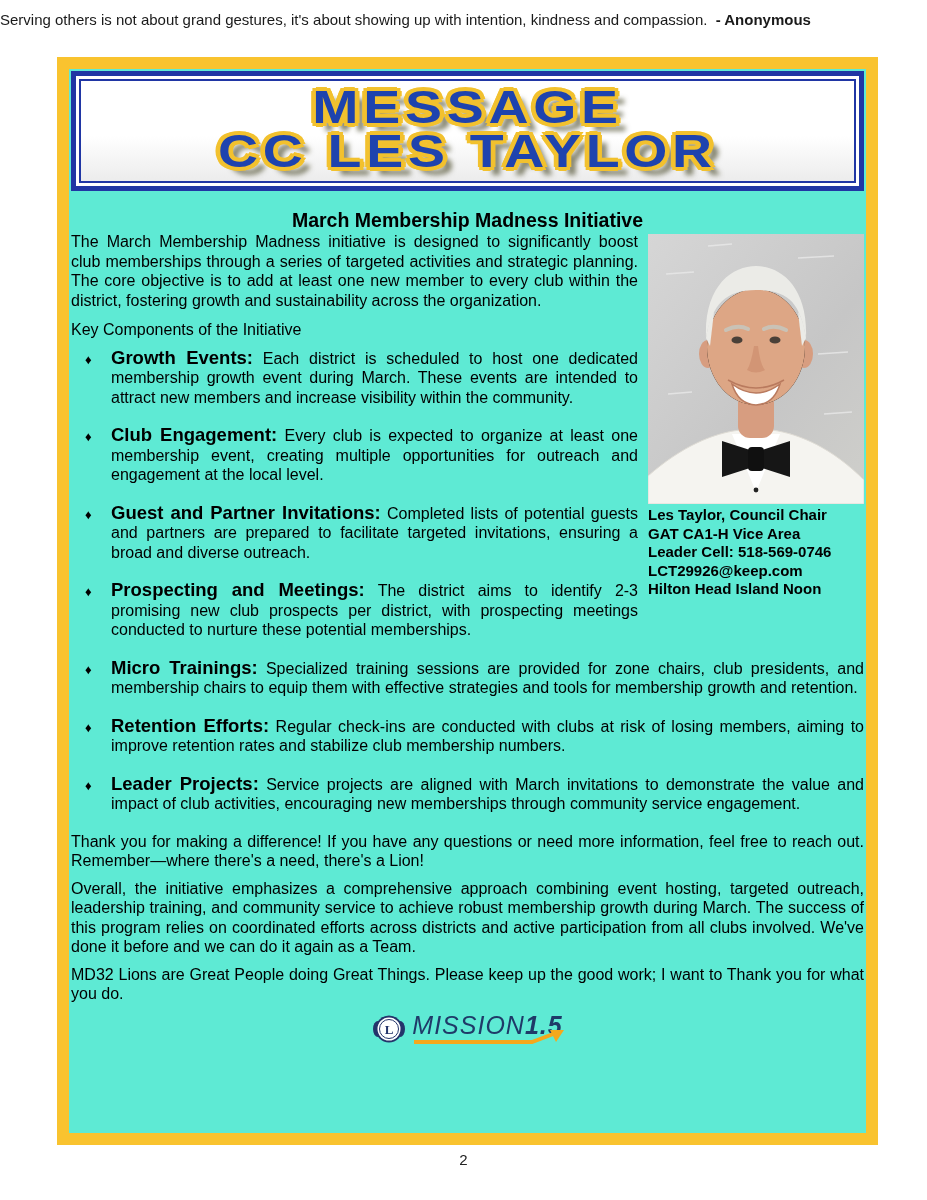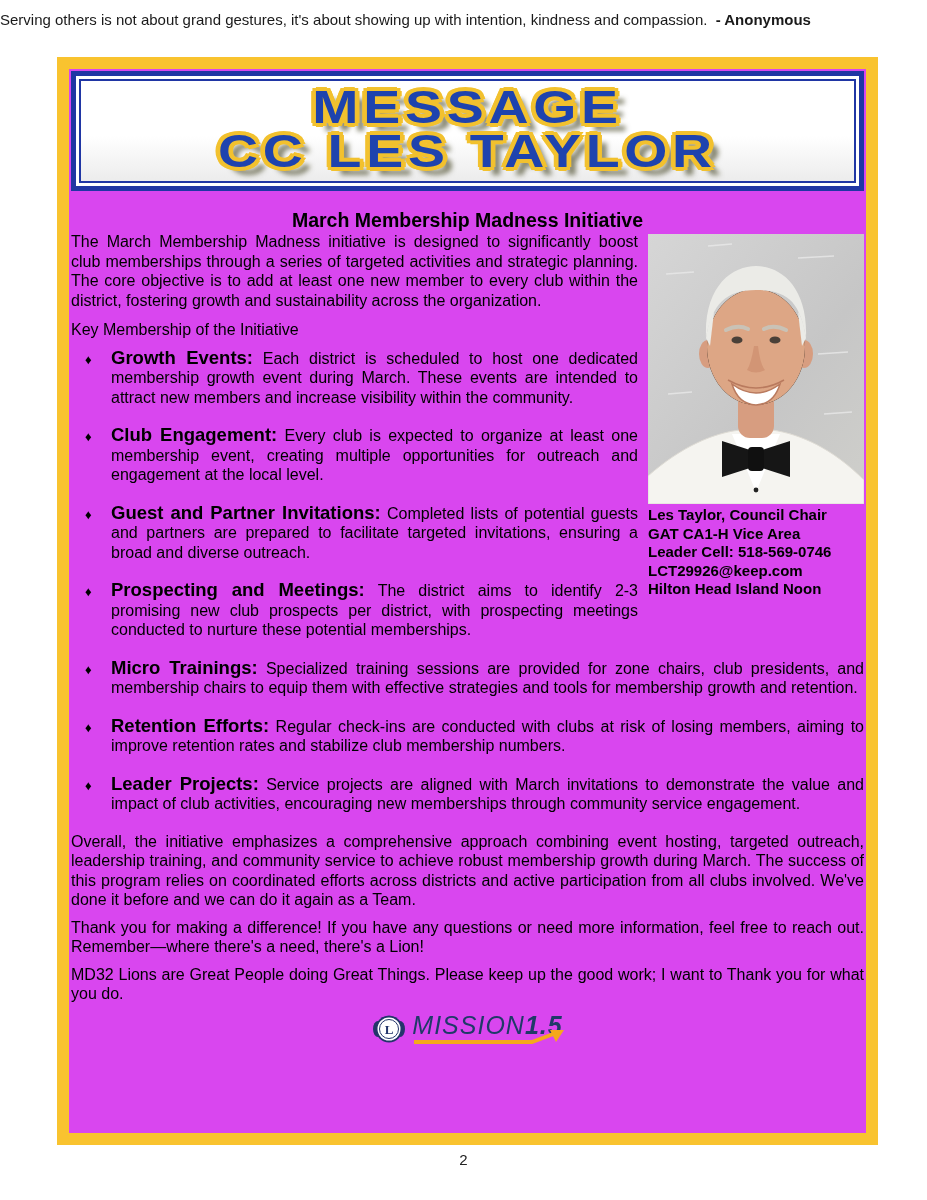--- a/index.html
+++ b/index.html
@@ -18,21 +18,21 @@
     position: absolute; top: 11px; left: 0; width: 100%;
     text-align: left; font-size: 15px; color: #1a1a1a;
   }
   .quote .attrib { font-weight: bold; margin-left: 4px; }
 
   
   .frame {
     position: absolute; left: 57px; top: 57px;
     width: 821px; height: 1088px;
     border: 12px solid var(--frame_yellow, #F9C32F);
-    background: #d946ef;
+    background: #5eead4;
     overflow: hidden;
   }
 
   
   .banner-outer {
     margin: 2px;
     border: 5px solid var(--banner_blue, #2036A4);
     padding: 3px;
     background: #fff;
   }
@@ -189,21 +189,21 @@
 
       <div>Les Taylor, Council Chair</div>
           <div>GAT CA1-H Vice Area</div>
           <div>Leader Cell: 518-569-0746</div>
           <div>LCT29926@keep.com</div>
           <div>Hilton Head Island Noon</div>
         </div>
     </div>
 
     <p class="body">The March Membership Madness initiative is designed to significantly boost club memberships through a series of targeted activities and strategic planning. The core objective is to add at least one new member to every club within the district, fostering growth and sustainability across the organization.</p>
-    <p class="key-label">Key Membership of the Initiative</p>
+    <p class="key-label">Key Components of the Initiative</p>
 
     <ul class="bullets">
 
         <li>
           <span class="marker">♦</span>
           <b class="head">Growth Events:</b>
           <span>Each district is scheduled to host one dedicated membership growth event during March. These events are intended to attract new members and increase visibility within the community.</span>
         </li>
 
         <li>
@@ -238,22 +238,22 @@
 
         <li>
           <span class="marker">♦</span>
           <b class="head">Leader Projects:</b>
           <span>Service projects are aligned with March invitations to demonstrate the value and impact of club activities, encouraging new memberships through community service engagement.</span>
         </li>
       </ul>
 
     <div class="closing">
 
-    <p class="body">Overall, the initiative emphasizes a comprehensive approach combining event hosting, targeted outreach, leadership training, and community service to achieve robust membership growth during March. The success of this program relies on coordinated efforts across districts and active participation from all clubs involved. We've done it before and we can do it again as a Team.</p>
-        <p class="body">Thank you for making a difference! If you have any questions or need more information, feel free to reach out. Remember—where there's a need, there's a Lion!</p>
+    <p class="body">Thank you for making a difference! If you have any questions or need more information, feel free to reach out. Remember—where there's a need, there's a Lion!</p>
+        <p class="body">Overall, the initiative emphasizes a comprehensive approach combining event hosting, targeted outreach, leadership training, and community service to achieve robust membership growth during March. The success of this program relies on coordinated efforts across districts and active participation from all clubs involved. We've done it before and we can do it again as a Team.</p>
         <p class="body">MD32 Lions are Great People doing Great Things. Please keep up the good work; I want to Thank you for what you do.</p>
       </div>
 
     <div class="mission">
       <span class="mission-wrap">
         <svg width="34" height="34" viewBox="0 0 34 34" aria-hidden="true">
           <ellipse cx="6" cy="17" rx="5" ry="8" fill="#24356b"></ellipse>
           <ellipse cx="28" cy="17" rx="5" ry="8" fill="#24356b"></ellipse>
           <circle cx="17" cy="17" r="13.5" fill="#24356b"></circle>
           <circle cx="17" cy="17" r="11.5" fill="#ffffff"></circle>

